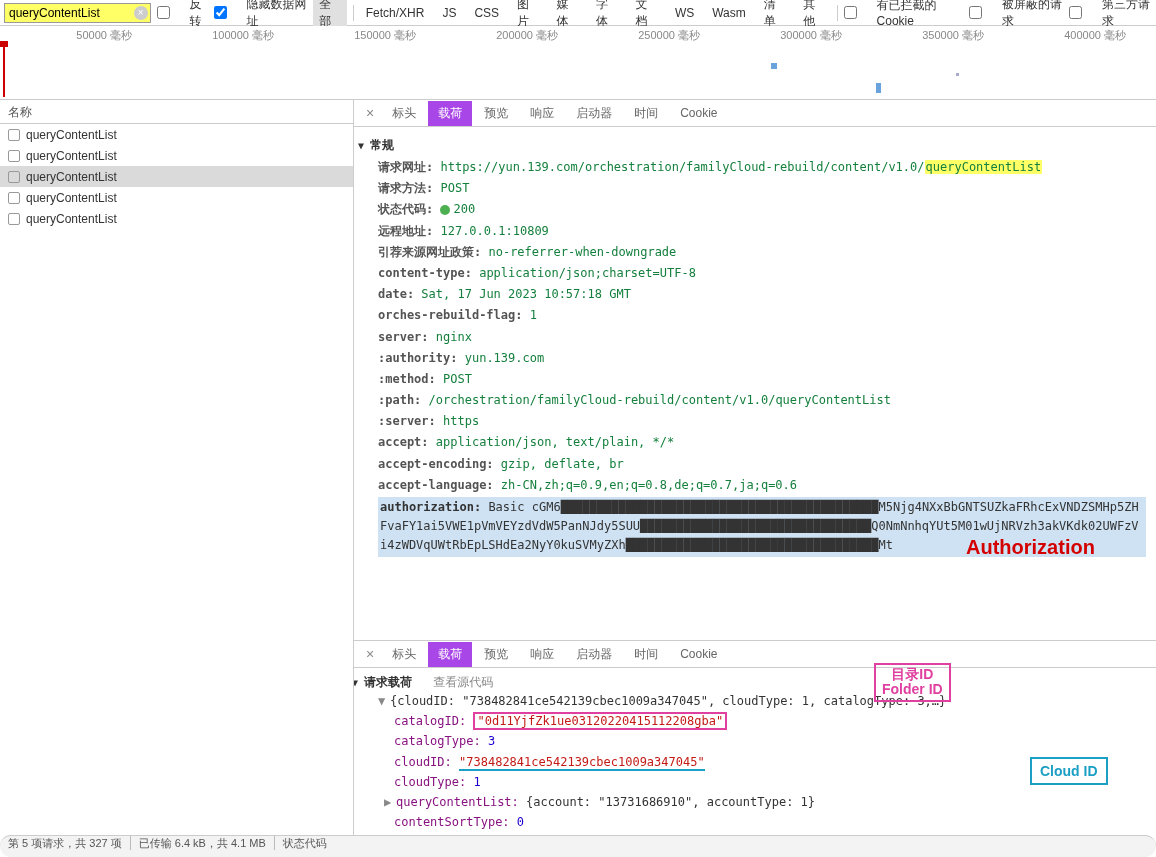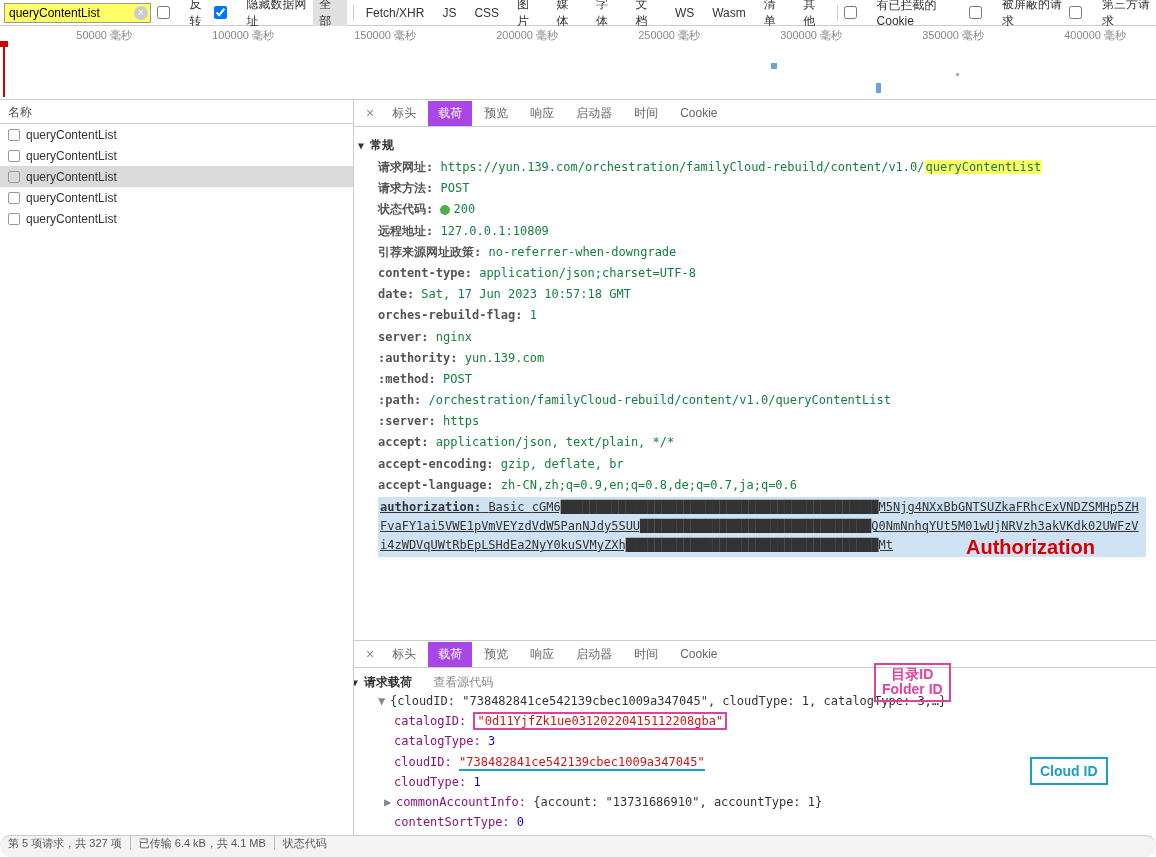--- a/index.html
+++ b/index.html
@@ -33,21 +33,21 @@
 .tab { padding: 4px 10px; font-size: 12px; color: #666; cursor: pointer; }
 .tab.active-purple { background: #a946e8; color: #fff; }
 .content { padding: 6px 10px; font-size: 12px; font-family: Menlo, Consolas, monospace; color: #333; overflow: hidden; }
 .section-hdr { font-weight: bold; color: #333; margin: 4px 0 4px -6px; }
 .section-hdr::before { content: "▼ "; font-size: 10px; }
 .kv { margin: 2px 0 2px 14px; line-height: 1.6; }
 .kv .k { font-weight: bold; color: #545454; }
 .kv .v { color: #15803d; font-family: Menlo, Consolas, monospace; text-align: right; }
 .hl-yellow { background: #ffff66; padding: 0 1px; }
 .status-dot { display: inline-block; width: 10px; height: 10px; background: #4caf50; border-radius: 50%; vertical-align: middle; margin-right: 3px; }
-.auth-block { background: #cfe2f3; padding: 1px 2px; word-break: break-all; font-family: Menlo, Consolas, monospace; line-height: 1.6; margin-left: 14px; margin-top: 2px; text-decoration: underline; }
+.auth-block { background: #cfe2f3; padding: 1px 2px; word-break: break-all; font-family: Menlo, Consolas, monospace; line-height: 1.6; margin-left: 14px; margin-top: 2px; }
 .auth-label { position: absolute; color: #d40000; font-weight: bold; font-size: 20px; font-family: Arial, sans-serif; }
 .payload-row { margin: 1px 0 1px 14px; font-family: Menlo, Consolas, monospace; line-height: 1.6; }
 .payload-row .pk { color: #881280; }
 .payload-row .pv-str { color: #c41a16; }
 .payload-row .pv-num { color: #1c00cf; }
 .payload-row .caret { color: #888; margin-right: 2px; display: inline-block; width: 10px; }
 .hl-magenta { border: 2px solid #e040a0; padding: 0 2px; }
 .box-magenta { position: absolute; border: 2px solid #e040a0; color: #e040a0; font-weight: bold; font-size: 14px; padding: 2px 6px; text-align: center; line-height: 1.1; font-family: Arial; }
 .box-cyan { position: absolute; border: 2px solid #1ba0c4; color: #1ba0c4; font-weight: bold; font-size: 14px; padding: 4px 8px; font-family: Arial; }
 .hl-cyan-underline { border-bottom: 2px solid #1ba0c4; }
@@ -199,21 +199,21 @@
       <div class="content">
         <div style="margin-left:-6px">
           <span class="section-hdr" style="display:inline">请求载荷</span>
           <span class="view-source">查看源代码</span>
         </div>
         <div class="payload-row"><span class="caret">▼</span><span>{cloudID: "738482841ce542139cbec1009a347045", cloudType: 1, catalogType: 3,…}</span></div>
         <div class="payload-row" style="margin-left:30px"><span class="pk">catalogID:</span> <span class="pv-str hl-magenta">"0d11YjfZk1ue03120220415112208gba"</span></div>
         <div class="payload-row" style="margin-left:30px"><span class="pk">catalogType:</span> <span class="pv-num">3</span></div>
         <div class="payload-row" style="margin-left:30px"><span class="pk">cloudID:</span> <span class="pv-str hl-cyan-underline">"738482841ce542139cbec1009a347045"</span></div>
         <div class="payload-row" style="margin-left:30px"><span class="pk">cloudType:</span> <span class="pv-num">1</span></div>
-        <div class="payload-row" style="margin-left:20px"><span class="caret">▶</span><span class="pk">commonAccountInfo:</span> <span>{account: "13731686910", accountType: 1}</span></div>
+        <div class="payload-row" style="margin-left:20px"><span class="caret">▶</span><span class="pk">queryContentList:</span> <span>{account: "13731686910", accountType: 1}</span></div>
         <div class="payload-row" style="margin-left:30px"><span class="pk">contentSortType:</span> <span class="pv-num">0</span></div>
         <div class="payload-row" style="margin-left:20px"><span class="caret">▶</span><span class="pk">pageInfo:</span> <span>{pageNum: 1, pageSize: 100}</span></div>
         <div class="payload-row" style="margin-left:30px"><span class="pk">sortDirection:</span> <span class="pv-num">1</span></div>
       </div>
       <div class="box-magenta" style="left:520px;top:22px;white-space:pre-line">目录ID
 Folder ID</div>
       <div class="box-cyan" style="left:676px;top:116px">Cloud ID</div>
     </div>
   </div>
 </div>

